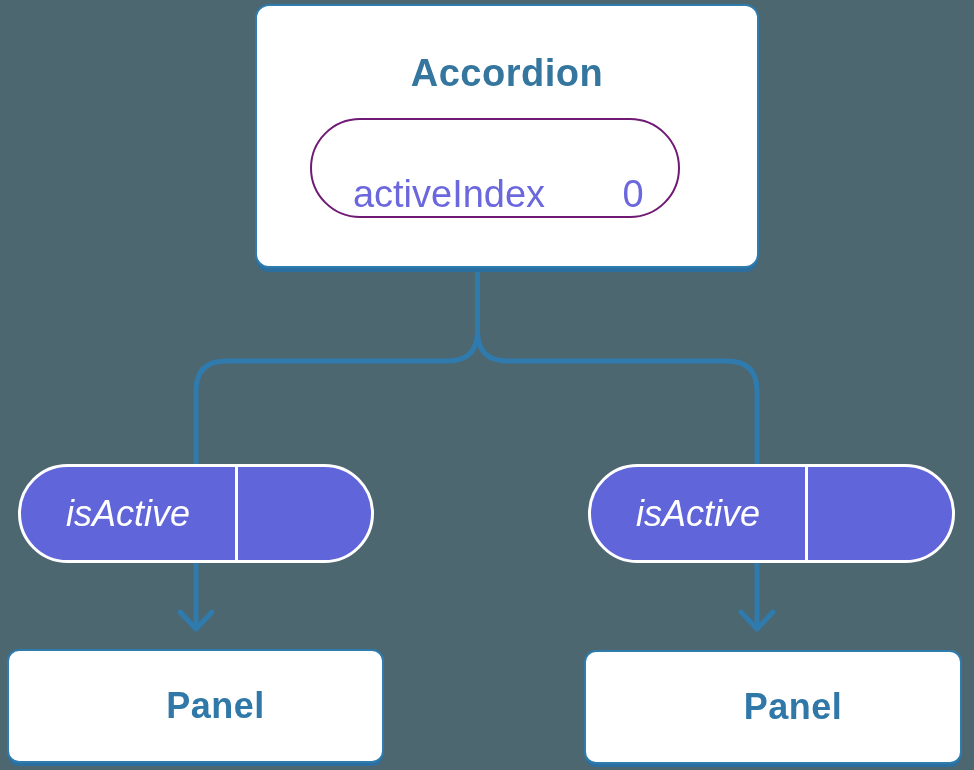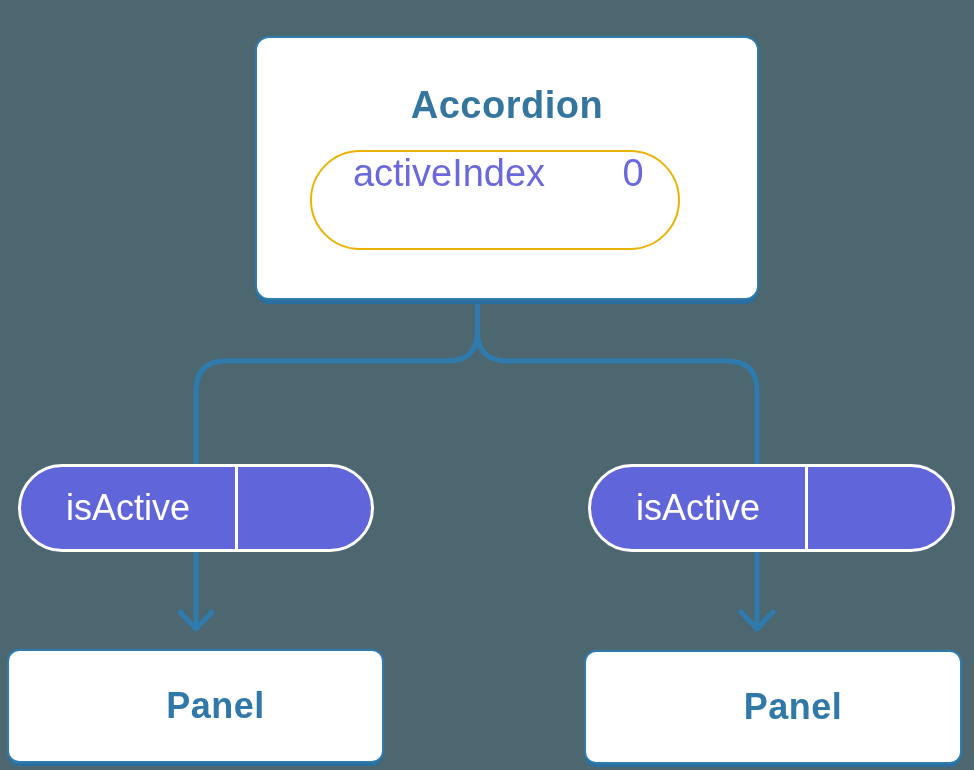--- a/index.html
+++ b/index.html
@@ -34,71 +34,71 @@
     box-shadow: 0 5px 0 -1px #2B6FA0;
     box-sizing: border-box;
     z-index: 2;
   }
   .root-node {
     left: 255px;
     top: 4px;
     width: 504px;
     height: 264px;
     border-radius: 14px;
-    margin-top: 32px;
   }
   .root-title {
     position: absolute;
     top: 46px;
     left: 0;
     width: 100%;
     text-align: center;
     font-size: 38px;
     font-weight: 600;
     color: #35769E;
     letter-spacing: 0.5px;
   }
   
   .state-pill {
     position: absolute;
     left: 53px;
     top: 112px;
     width: 370px;
     height: 100px;
-    border: 2px solid #eab308;
+    border: 2px solid #701a75;
     border-radius: 52px;
     box-sizing: border-box;
     display: flex;
-    align-items: flex-start;
+    align-items: flex-end;
     background: #FFFFFF;
   }
   .state-pill .cell {
     display: flex;
     align-items: center;
     justify-content: center;
     font-size: 38px;
     color: #6B68DE;
   }
   .state-pill .cell.name { flex: 1; }
   .state-pill .cell.value { width: 90px; }
   .state-pill .divider {
     width: 2px;
     background: #6B68DE;
   }
   
   .prop-pill {
     position: absolute;
-    height: 88px;
+    height: 99px;
     background: #6065DA;
     border: 3px solid #FFFFFF;
     border-radius: 52px;
     box-sizing: border-box;
     display: flex;
     align-items: stretch;
     z-index: 2;
+    font-style: italic;
   }
   .prop-pill .cell {
     display: flex;
     align-items: center;
     justify-content: center;
     font-size: 36px;
     color: #FFFFFF;
   }
   .prop-pill .cell.name { width: 214px; }
   .prop-pill .cell.value { flex: 1; }

